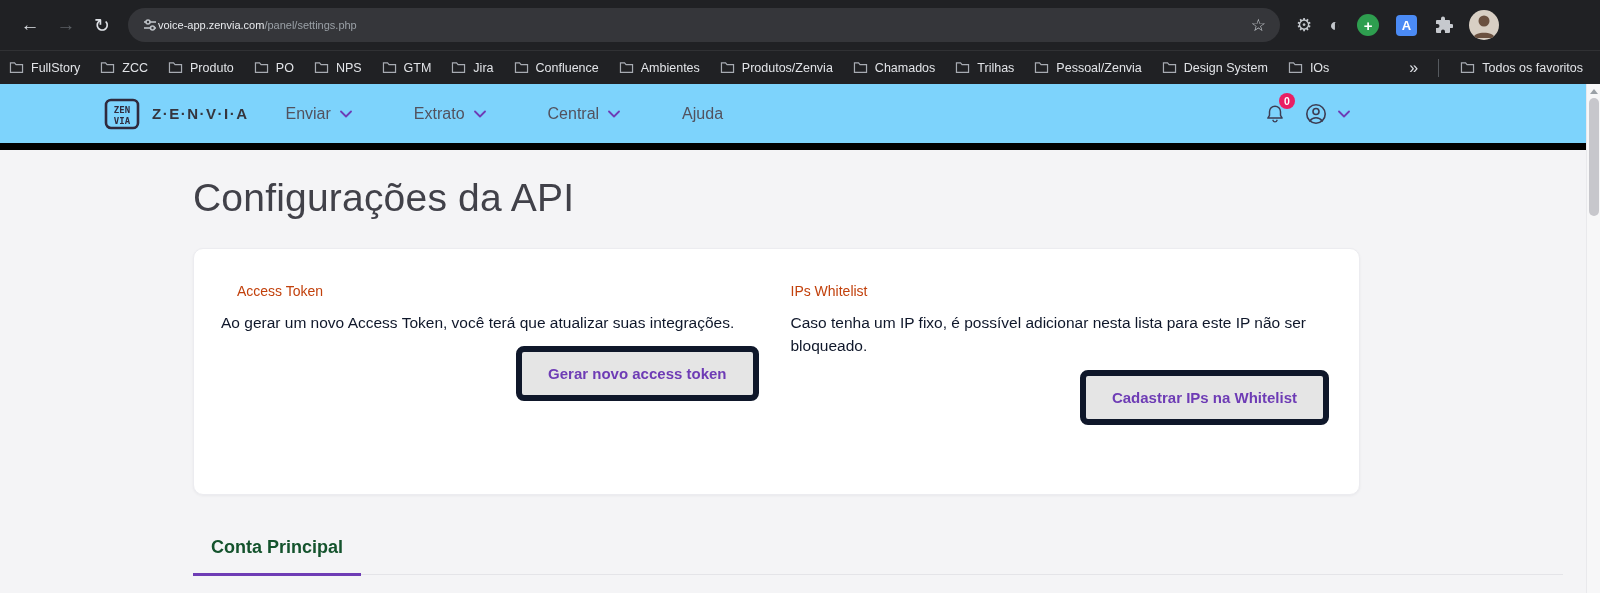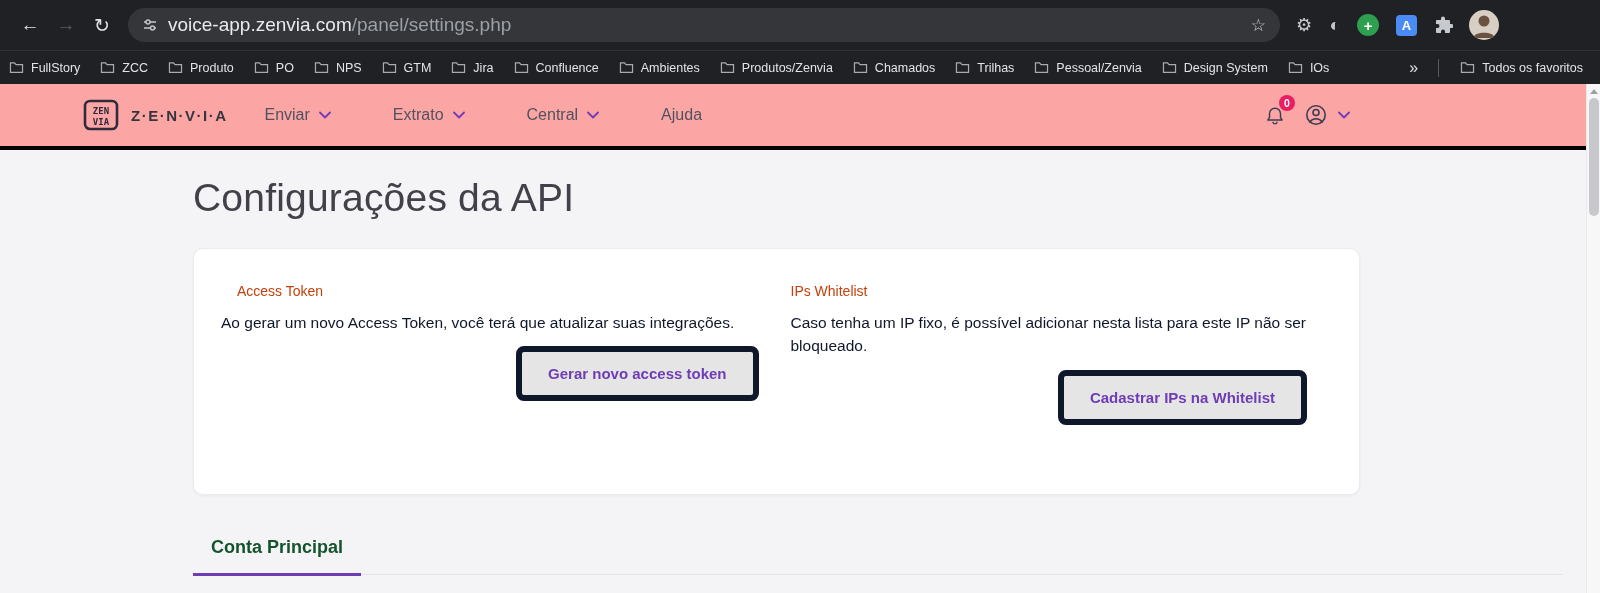--- a/index.html
+++ b/index.html
@@ -5,53 +5,53 @@
   * { box-sizing: border-box; margin: 0; padding: 0; }
   html,body { width:1600px; height:593px; }
   body { font-family:"Liberation Sans", sans-serif; }
   .screen { position:relative; width:1600px; height:593px; background:#f4f4f6; overflow:hidden; }
 
   
   .chrome-top { position:absolute; top:0; left:0; right:0; height:50px; background:#202124; display:flex; align-items:center; padding:0 12px; }
   .nav-btn { width:36px; height:36px; border-radius:50%; display:flex; align-items:center; justify-content:center; font-size:19px; color:#dee1e6; flex:none; cursor:pointer; }
   .nav-btn.disabled { color:#5c6065; }
   .omnibox { width:1152px; height:34px; margin-left:8px; background:#35363a; border-radius:17px; display:flex; align-items:center; padding:0 14px; flex:none; cursor:text; }
-  .omni-url { margin-left:10px; font-size:19px; color:#e8eaed; white-space:nowrap; overflow:hidden; }
+  .omni-url { margin-left:0; font-size:11px; color:#e8eaed; white-space:nowrap; overflow:hidden; }
   .omni-url .path { color:#9aa0a6; }
   .omni-star { margin-left:auto; font-size:17px; color:#cdd1d6; cursor:pointer; }
   .action-icons { display:flex; align-items:center; margin-left:16px; gap:17px; }
   .mono-ic { font-size:18px; color:#c3c7cc; cursor:pointer; line-height:1; }
   .green-dot { width:22px; height:22px; border-radius:50%; background:#2e9e4f; color:#fff; font-weight:bold; font-size:15px; display:flex; align-items:center; justify-content:center; cursor:pointer; }
   .translate-ic { width:21px; height:21px; border-radius:4px; background:#4b8bf5; color:#fff; font-weight:bold; font-size:13px; display:flex; align-items:center; justify-content:center; cursor:pointer; }
   .avatar { width:30px; height:30px; border-radius:50%; margin-left:16px; background:#d8cfc4; overflow:hidden; flex:none; cursor:pointer; }
 
   
   .bookmarks { position:absolute; top:50px; left:0; right:0; height:34px; background:#202124; border-top:1px solid #303134; display:flex; align-items:center; padding:0 0; }
   .bm-list { display:flex; align-items:center; gap:2px; flex:1; overflow:hidden; }
   .bm { display:flex; align-items:center; gap:7px; padding:4px 9px; border-radius:7px; color:#e2e4e8; font-size:12.5px; white-space:nowrap; flex:none; cursor:pointer; }
   .bm-right { flex:none; display:flex; align-items:center; gap:12px; padding-right:8px; }
   .bm-more { color:#dee1e6; font-size:16px; padding:0 8px; cursor:pointer; }
   .bm-sep { width:1px; height:18px; background:#565a5f; }
 
   
-  .site-header { position:absolute; top:84px; left:0; right:0; height:66px; background:#fca5a5; border-bottom:4px solid #000000; display:flex; align-items:center; padding-left:83px; }
+  .site-header { position:absolute; top:84px; left:0; right:0; height:66px; background:#7dd3fc; border-bottom:7px solid #000000; display:flex; align-items:center; padding-left:104px; }
   .brand-text { margin-left:12px; font-size:15px; letter-spacing:1.5px; color:#35353d; font-weight:600; white-space:nowrap; }
   .main-nav { display:flex; align-items:center; margin-left:16px;gap:20px; }
   .nav-item { display:flex; align-items:center; gap:9px; padding:0 21px; font-size:16px; color:#52525e; cursor:pointer; white-space:nowrap; }
   .header-right { margin-left:auto; display:flex; align-items:center; gap:18px; padding-right:250px; }
   .bell-wrap { position:relative; cursor:pointer; }
   .badge { position:absolute; top:-9px; right:-9px; min-width:16px; height:16px; padding:0 4px; border-radius:9px; background:#e91e63; color:#fff; font-size:10.5px; font-weight:bold; display:flex; align-items:center; justify-content:center; }
   .acct { display:flex; align-items:center; gap:10px; cursor:pointer; }
 
   
   .page-title { position:absolute; top:176px; left:193px; font-size:39px; font-weight:300; color:#414149; letter-spacing:0.2px;text-align:right; }
   .card { position:absolute; top:248px; left:193px; width:1167px; height:247px; background:#fff; border:1px solid #ececf0; border-radius:10px; box-shadow:0 1px 3px rgba(20,20,40,0.05); display:flex; padding-top:34px; }
   .col { width:50%; display:flex; flex-direction:column; }
   .col-left  { padding:0 18px 0 27px; }
-  .col-right { padding:0 52px 0 14px; }
+  .col-right { padding:0 30px 0 14px; }
   .col-label { font-size:14px; color:#c2410c; }
   .col-left .col-label { margin-left:16px; }
   .col-desc { margin-top:12px; font-size:15.5px; color:#0f172a; line-height:1.5; }
   .btn-outline { align-self:flex-end; margin-top:12px; padding:13px 26px; border:6px solid #0f172a; border-radius:8px; background:#e5e5e5; color:#6e3cb5; font-size:15px; font-weight:600; font-family:inherit; cursor:pointer; white-space:nowrap; }
   .tabs { position:absolute; top:537px; left:193px; width:1370px; border-bottom:1px solid #e4e4e8; display:flex; }
   .tab-active { padding:0 18px 15px; font-size:18px; font-weight:600; color:#14532d; border-bottom:3px solid #6e3cb5; margin-bottom:-2px; cursor:pointer; }
 
   
   .scrollbar { position:absolute; top:84px; bottom:0; right:0; width:14px; background:#f7f7f8; border-left:1px solid #e9e9ec; cursor:pointer; }
   .sb-up { margin:5px auto 0; width:0; height:0; border-left:4px solid transparent; border-right:4px solid transparent; border-bottom:5px solid #9aa0a6; }

